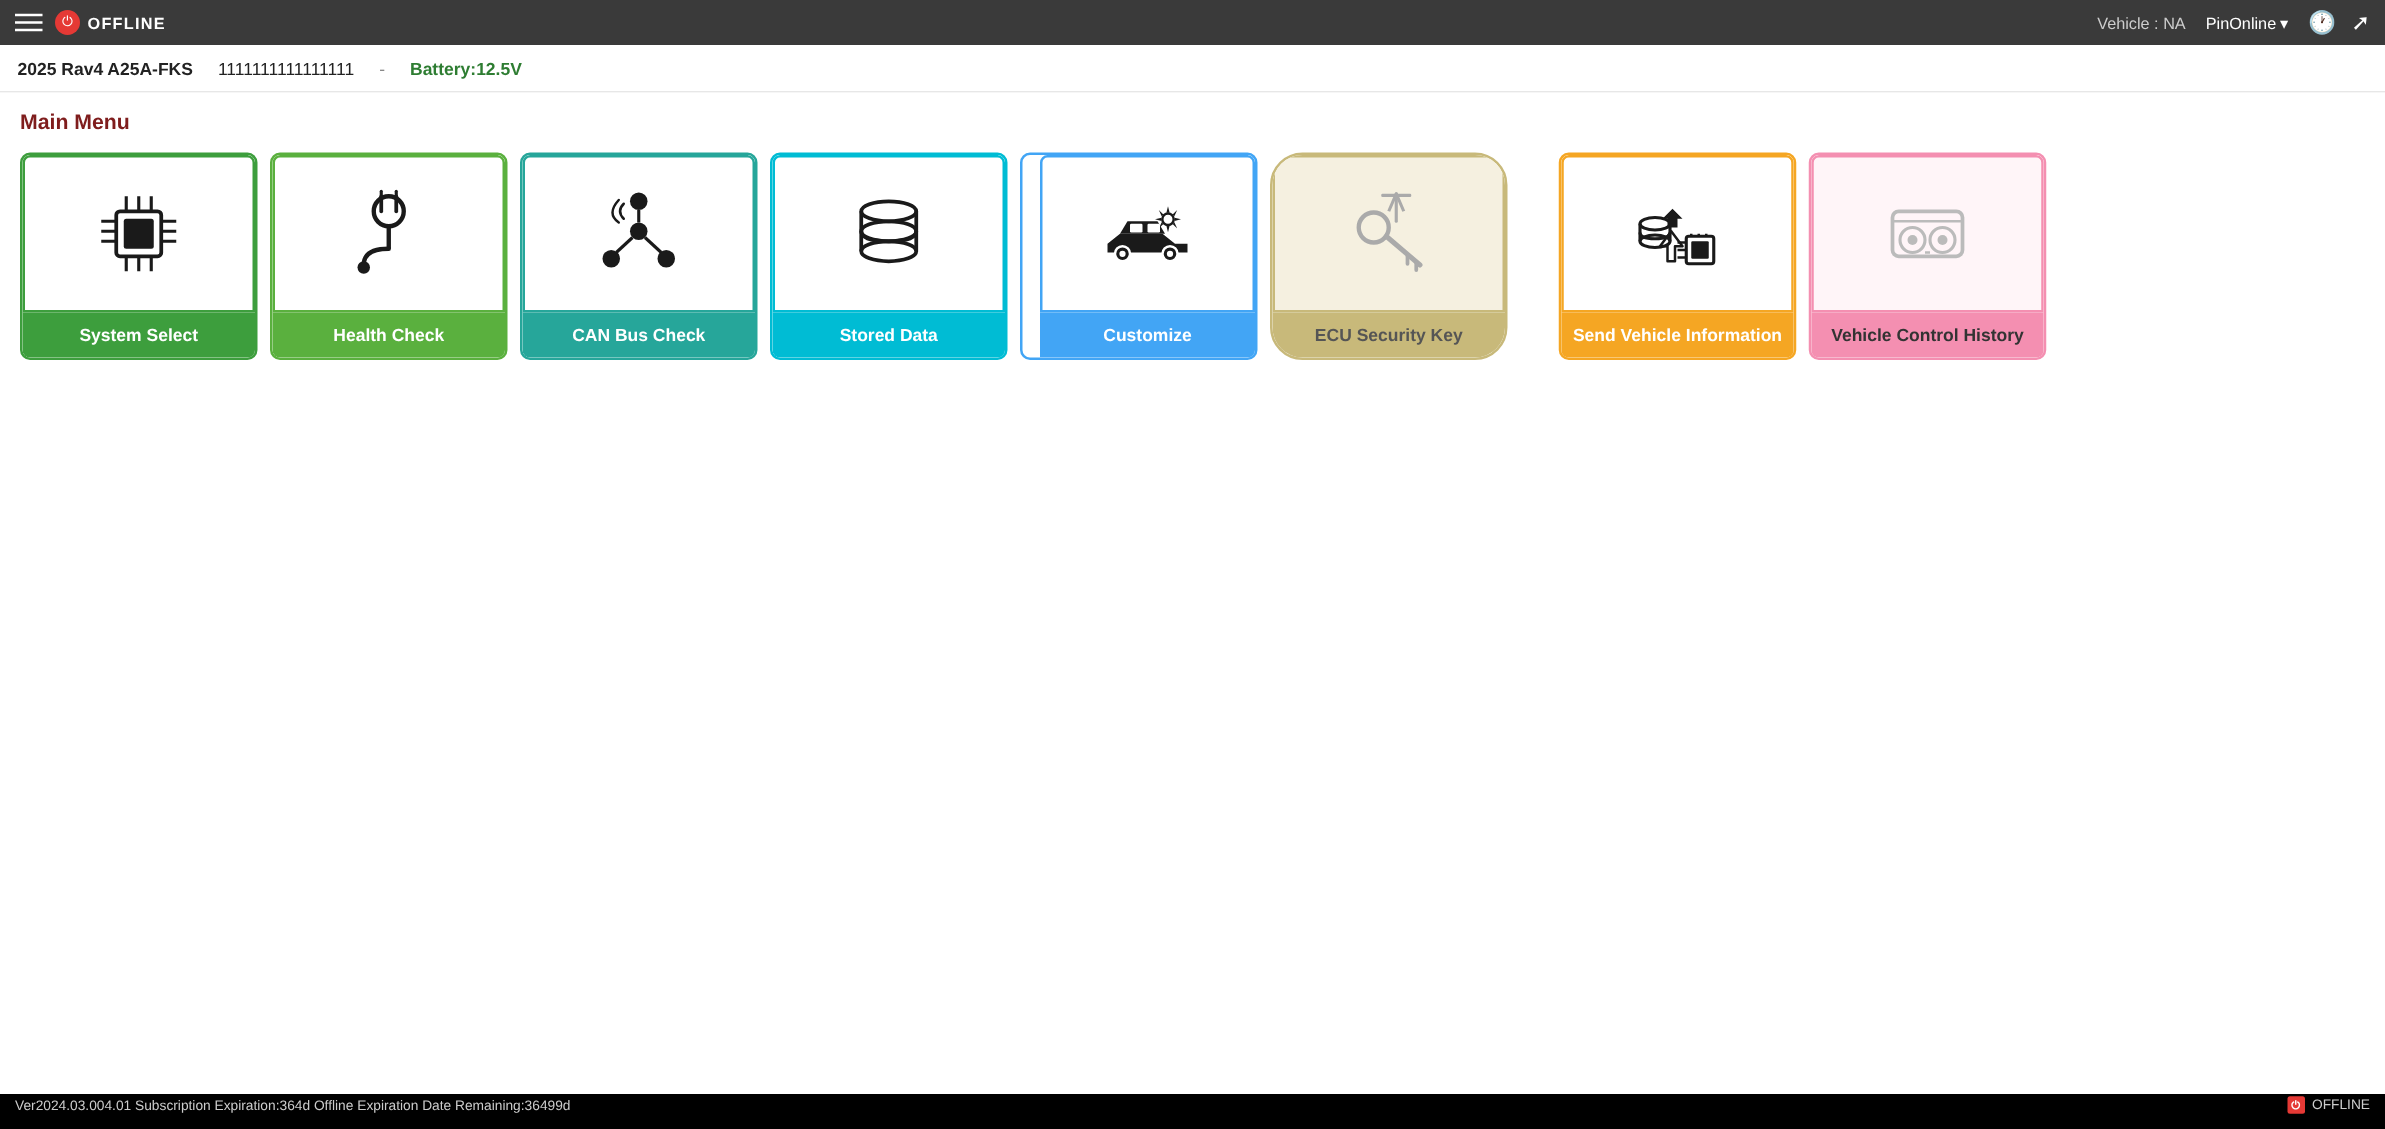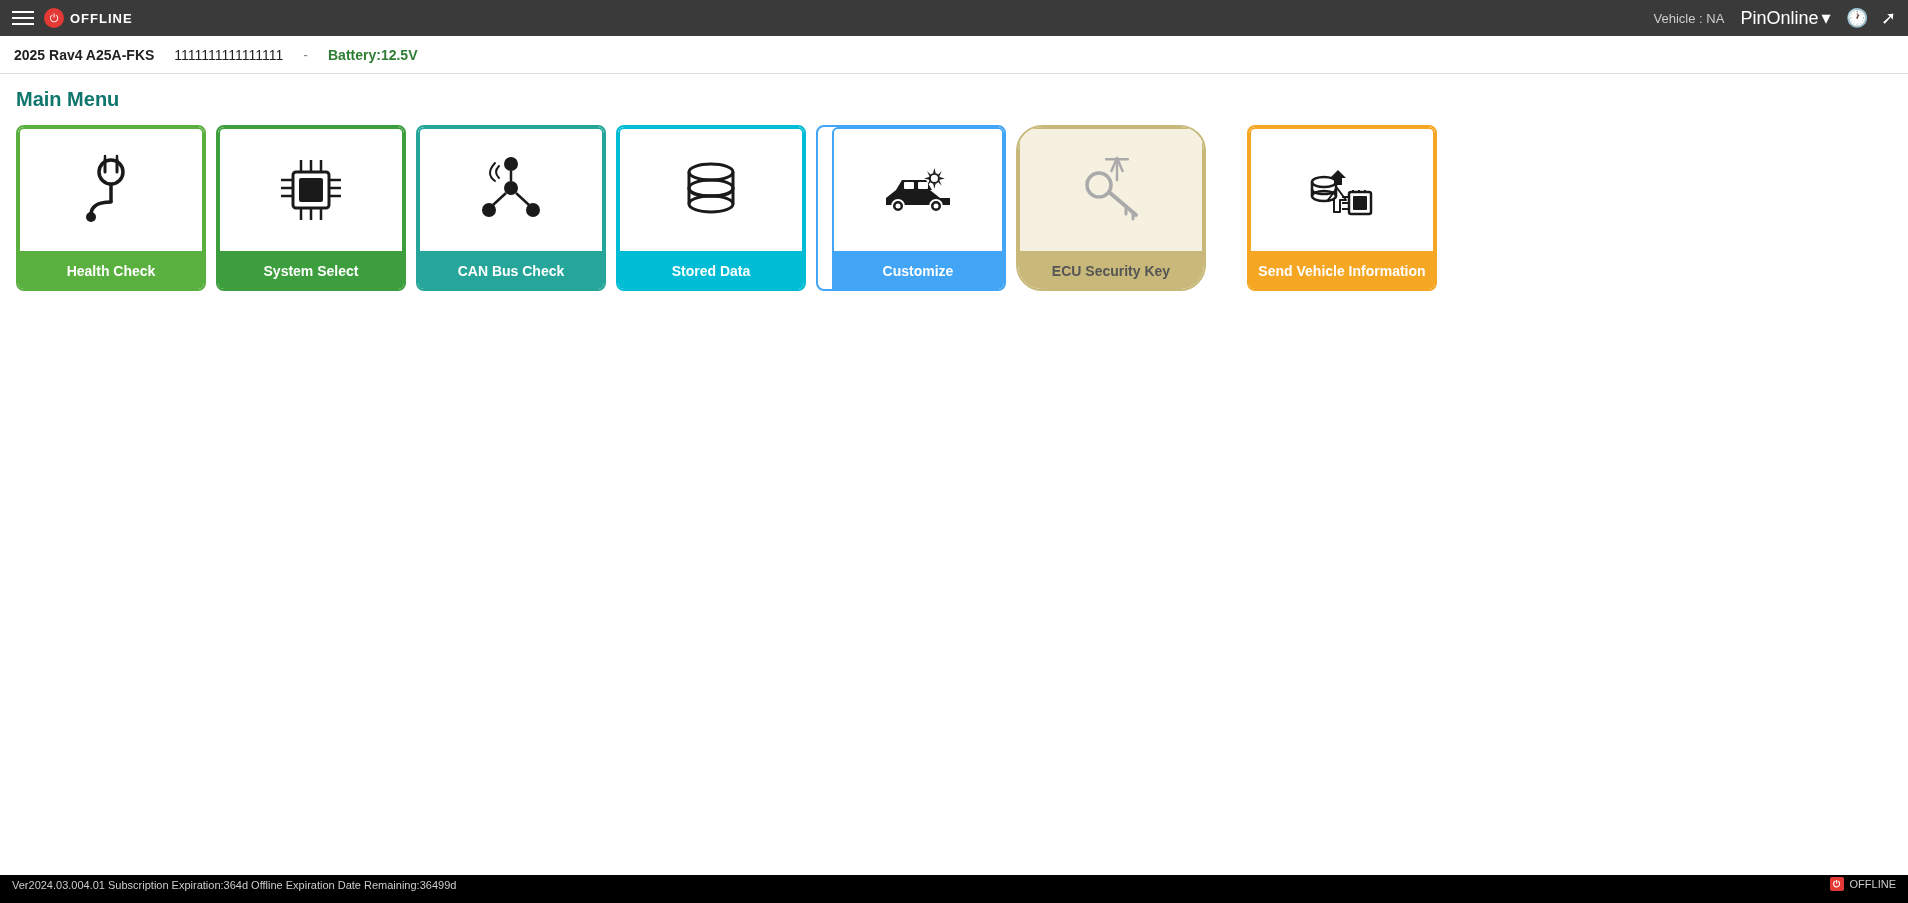--- a/index.html
+++ b/index.html
@@ -67,21 +67,21 @@
       display: flex;
       align-items: center;
       gap: 16px;
       font-size: 13px;
     }
     .vehicle-info-text {
       color: #ccc;
     }
     .pin-online-btn {
       color: white;
-      font-size: 18px;
+      font-size: 13px;
       cursor: pointer;
       display: flex;
       align-items: center;
       gap: 3px;
     }
     .top-bar-icons {
       display: flex;
       align-items: center;
       gap: 12px;
     }
@@ -120,23 +120,23 @@
       color: #2e7d32;
     }
 
     
     .main-content {
       background: white;
       padding: 14px 16px;
       min-height: 820px;
     }
     .page-title {
-      font-size: 20px;
-      font-weight: bold;
-      color: #0f766e;
+      font-size: 17px;
+      font-weight: bold;
+      color: #7f1d1d;
       margin-bottom: 14px;
     }
 
     
     .menu-grid {
       display: flex;
       flex-wrap: wrap;
       gap: 10px;
     }
 
@@ -282,62 +282,62 @@
   <span class="vehicle-model">2025 Rav4 A25A-FKS</span>
   <span class="vehicle-serial">1111111111111111</span>
   <span class="separator">-</span>
   <span class="battery-info">Battery:12.5V</span>
 </div>
 
 <div class="main-content">
   <div class="page-title">Main Menu</div>
 
   <div class="menu-grid">
+
+    <div class="menu-card card-green2">
+      <div class="card-icon-area">
+        <svg viewBox="0 0 80 80">
+
+          <rect x="22" y="22" width="36" height="36" rx="3" fill="none" stroke="#1a1a1a" stroke-width="3"></rect>
+          <rect x="28" y="28" width="24" height="24" rx="2" fill="#1a1a1a"></rect>
+
+          <line x1="10" y1="30" x2="22" y2="30" stroke="#1a1a1a" stroke-width="2.5"></line>
+          <line x1="10" y1="38" x2="22" y2="38" stroke="#1a1a1a" stroke-width="2.5"></line>
+          <line x1="10" y1="46" x2="22" y2="46" stroke="#1a1a1a" stroke-width="2.5"></line>
+
+          <line x1="58" y1="30" x2="70" y2="30" stroke="#1a1a1a" stroke-width="2.5"></line>
+          <line x1="58" y1="38" x2="70" y2="38" stroke="#1a1a1a" stroke-width="2.5"></line>
+          <line x1="58" y1="46" x2="70" y2="46" stroke="#1a1a1a" stroke-width="2.5"></line>
+
+          <line x1="30" y1="10" x2="30" y2="22" stroke="#1a1a1a" stroke-width="2.5"></line>
+          <line x1="40" y1="10" x2="40" y2="22" stroke="#1a1a1a" stroke-width="2.5"></line>
+          <line x1="50" y1="10" x2="50" y2="22" stroke="#1a1a1a" stroke-width="2.5"></line>
+
+          <line x1="30" y1="58" x2="30" y2="70" stroke="#1a1a1a" stroke-width="2.5"></line>
+          <line x1="40" y1="58" x2="40" y2="70" stroke="#1a1a1a" stroke-width="2.5"></line>
+          <line x1="50" y1="58" x2="50" y2="70" stroke="#1a1a1a" stroke-width="2.5"></line>
+        </svg>
+      </div>
+      <div class="card-label">System Select</div>
+    </div>
 
     <div class="menu-card card-green">
       <div class="card-icon-area">
         <svg viewBox="0 0 80 80">
           <circle cx="40" cy="22" r="12" fill="none" stroke="#1a1a1a" stroke-width="3.5"></circle>
           <line x1="40" y1="34" x2="40" y2="52" stroke="#1a1a1a" stroke-width="3.5"></line>
           <path d="M40 52 Q20 52 20 65" fill="none" stroke="#1a1a1a" stroke-width="3.5" stroke-linecap="round"></path>
           <circle cx="20" cy="67" r="5" fill="#1a1a1a"></circle>
           <line x1="34" y1="22" x2="34" y2="10" stroke="#1a1a1a" stroke-width="3" stroke-linecap="round"></line>
           <line x1="46" y1="22" x2="46" y2="10" stroke="#1a1a1a" stroke-width="3" stroke-linecap="round"></line>
           <line x1="34" y1="10" x2="34" y2="6" stroke="#1a1a1a" stroke-width="2.5" stroke-linecap="round"></line>
           <line x1="46" y1="10" x2="46" y2="6" stroke="#1a1a1a" stroke-width="2.5" stroke-linecap="round"></line>
         </svg>
       </div>
       <div class="card-label">Health Check</div>
-    </div>
-
-    <div class="menu-card card-green2">
-      <div class="card-icon-area">
-        <svg viewBox="0 0 80 80">
-
-          <rect x="22" y="22" width="36" height="36" rx="3" fill="none" stroke="#1a1a1a" stroke-width="3"></rect>
-          <rect x="28" y="28" width="24" height="24" rx="2" fill="#1a1a1a"></rect>
-
-          <line x1="10" y1="30" x2="22" y2="30" stroke="#1a1a1a" stroke-width="2.5"></line>
-          <line x1="10" y1="38" x2="22" y2="38" stroke="#1a1a1a" stroke-width="2.5"></line>
-          <line x1="10" y1="46" x2="22" y2="46" stroke="#1a1a1a" stroke-width="2.5"></line>
-
-          <line x1="58" y1="30" x2="70" y2="30" stroke="#1a1a1a" stroke-width="2.5"></line>
-          <line x1="58" y1="38" x2="70" y2="38" stroke="#1a1a1a" stroke-width="2.5"></line>
-          <line x1="58" y1="46" x2="70" y2="46" stroke="#1a1a1a" stroke-width="2.5"></line>
-
-          <line x1="30" y1="10" x2="30" y2="22" stroke="#1a1a1a" stroke-width="2.5"></line>
-          <line x1="40" y1="10" x2="40" y2="22" stroke="#1a1a1a" stroke-width="2.5"></line>
-          <line x1="50" y1="10" x2="50" y2="22" stroke="#1a1a1a" stroke-width="2.5"></line>
-
-          <line x1="30" y1="58" x2="30" y2="70" stroke="#1a1a1a" stroke-width="2.5"></line>
-          <line x1="40" y1="58" x2="40" y2="70" stroke="#1a1a1a" stroke-width="2.5"></line>
-          <line x1="50" y1="58" x2="50" y2="70" stroke="#1a1a1a" stroke-width="2.5"></line>
-        </svg>
-      </div>
-      <div class="card-label">System Select</div>
     </div>
 
     <div class="menu-card card-teal">
       <div class="card-icon-area">
         <svg viewBox="0 0 80 80">
 
           <circle cx="40" cy="38" r="7" fill="#1a1a1a"></circle>
 
           <circle cx="40" cy="14" r="7" fill="#1a1a1a"></circle>
           <line x1="40" y1="21" x2="40" y2="31" stroke="#1a1a1a" stroke-width="2.5"></line>
@@ -435,20 +435,35 @@
           <line x1="57" y1="40" x2="57" y2="42" stroke="#1a1a1a" stroke-width="2"></line>
           <line x1="63" y1="40" x2="63" y2="42" stroke="#1a1a1a" stroke-width="2"></line>
 
           <path d="M35 38 L44 50 L38 50 L38 62 L32 62 L32 50 L26 50 Z" fill="none" stroke="#1a1a1a" stroke-width="2" stroke-linejoin="round"></path>
           <polygon points="36,20 44,28 40,28 40,35 32,35 32,28 28,28" fill="#1a1a1a"></polygon>
         </svg>
       </div>
       <div class="card-label">Send Vehicle Information</div>
     </div>
 
+    <div class="menu-card card-pink">
+      <div class="card-icon-area">
+        <svg viewBox="0 0 80 80">
+
+          <rect x="12" y="22" width="56" height="36" rx="5" fill="none" stroke="#bbb" stroke-width="3"></rect>
+          <circle cx="28" cy="45" r="10" fill="none" stroke="#bbb" stroke-width="2.5"></circle>
+          <circle cx="28" cy="45" r="4" fill="#bbb"></circle>
+          <circle cx="52" cy="45" r="10" fill="none" stroke="#bbb" stroke-width="2.5"></circle>
+          <circle cx="52" cy="45" r="4" fill="#bbb"></circle>
+          <line x1="12" y1="30" x2="68" y2="30" stroke="#bbb" stroke-width="2"></line>
+          <line x1="38" y1="55" x2="42" y2="55" stroke="#bbb" stroke-width="2"></line>
+        </svg>
+      </div>
+      <div class="card-label">Vehicle Control History</div>
+    </div>
 
   </div>
 </div>
 
 <div class="bottom-bar">
   <span class="bottom-bar-text">Ver2024.03.004.01  Subscription Expiration:364d  Offline Expiration Date Remaining:36499d</span>
   <div class="bottom-bar-offline">
     <div class="offline-indicator">
       <span class="offline-indicator-text">⏻</span>
     </div>

